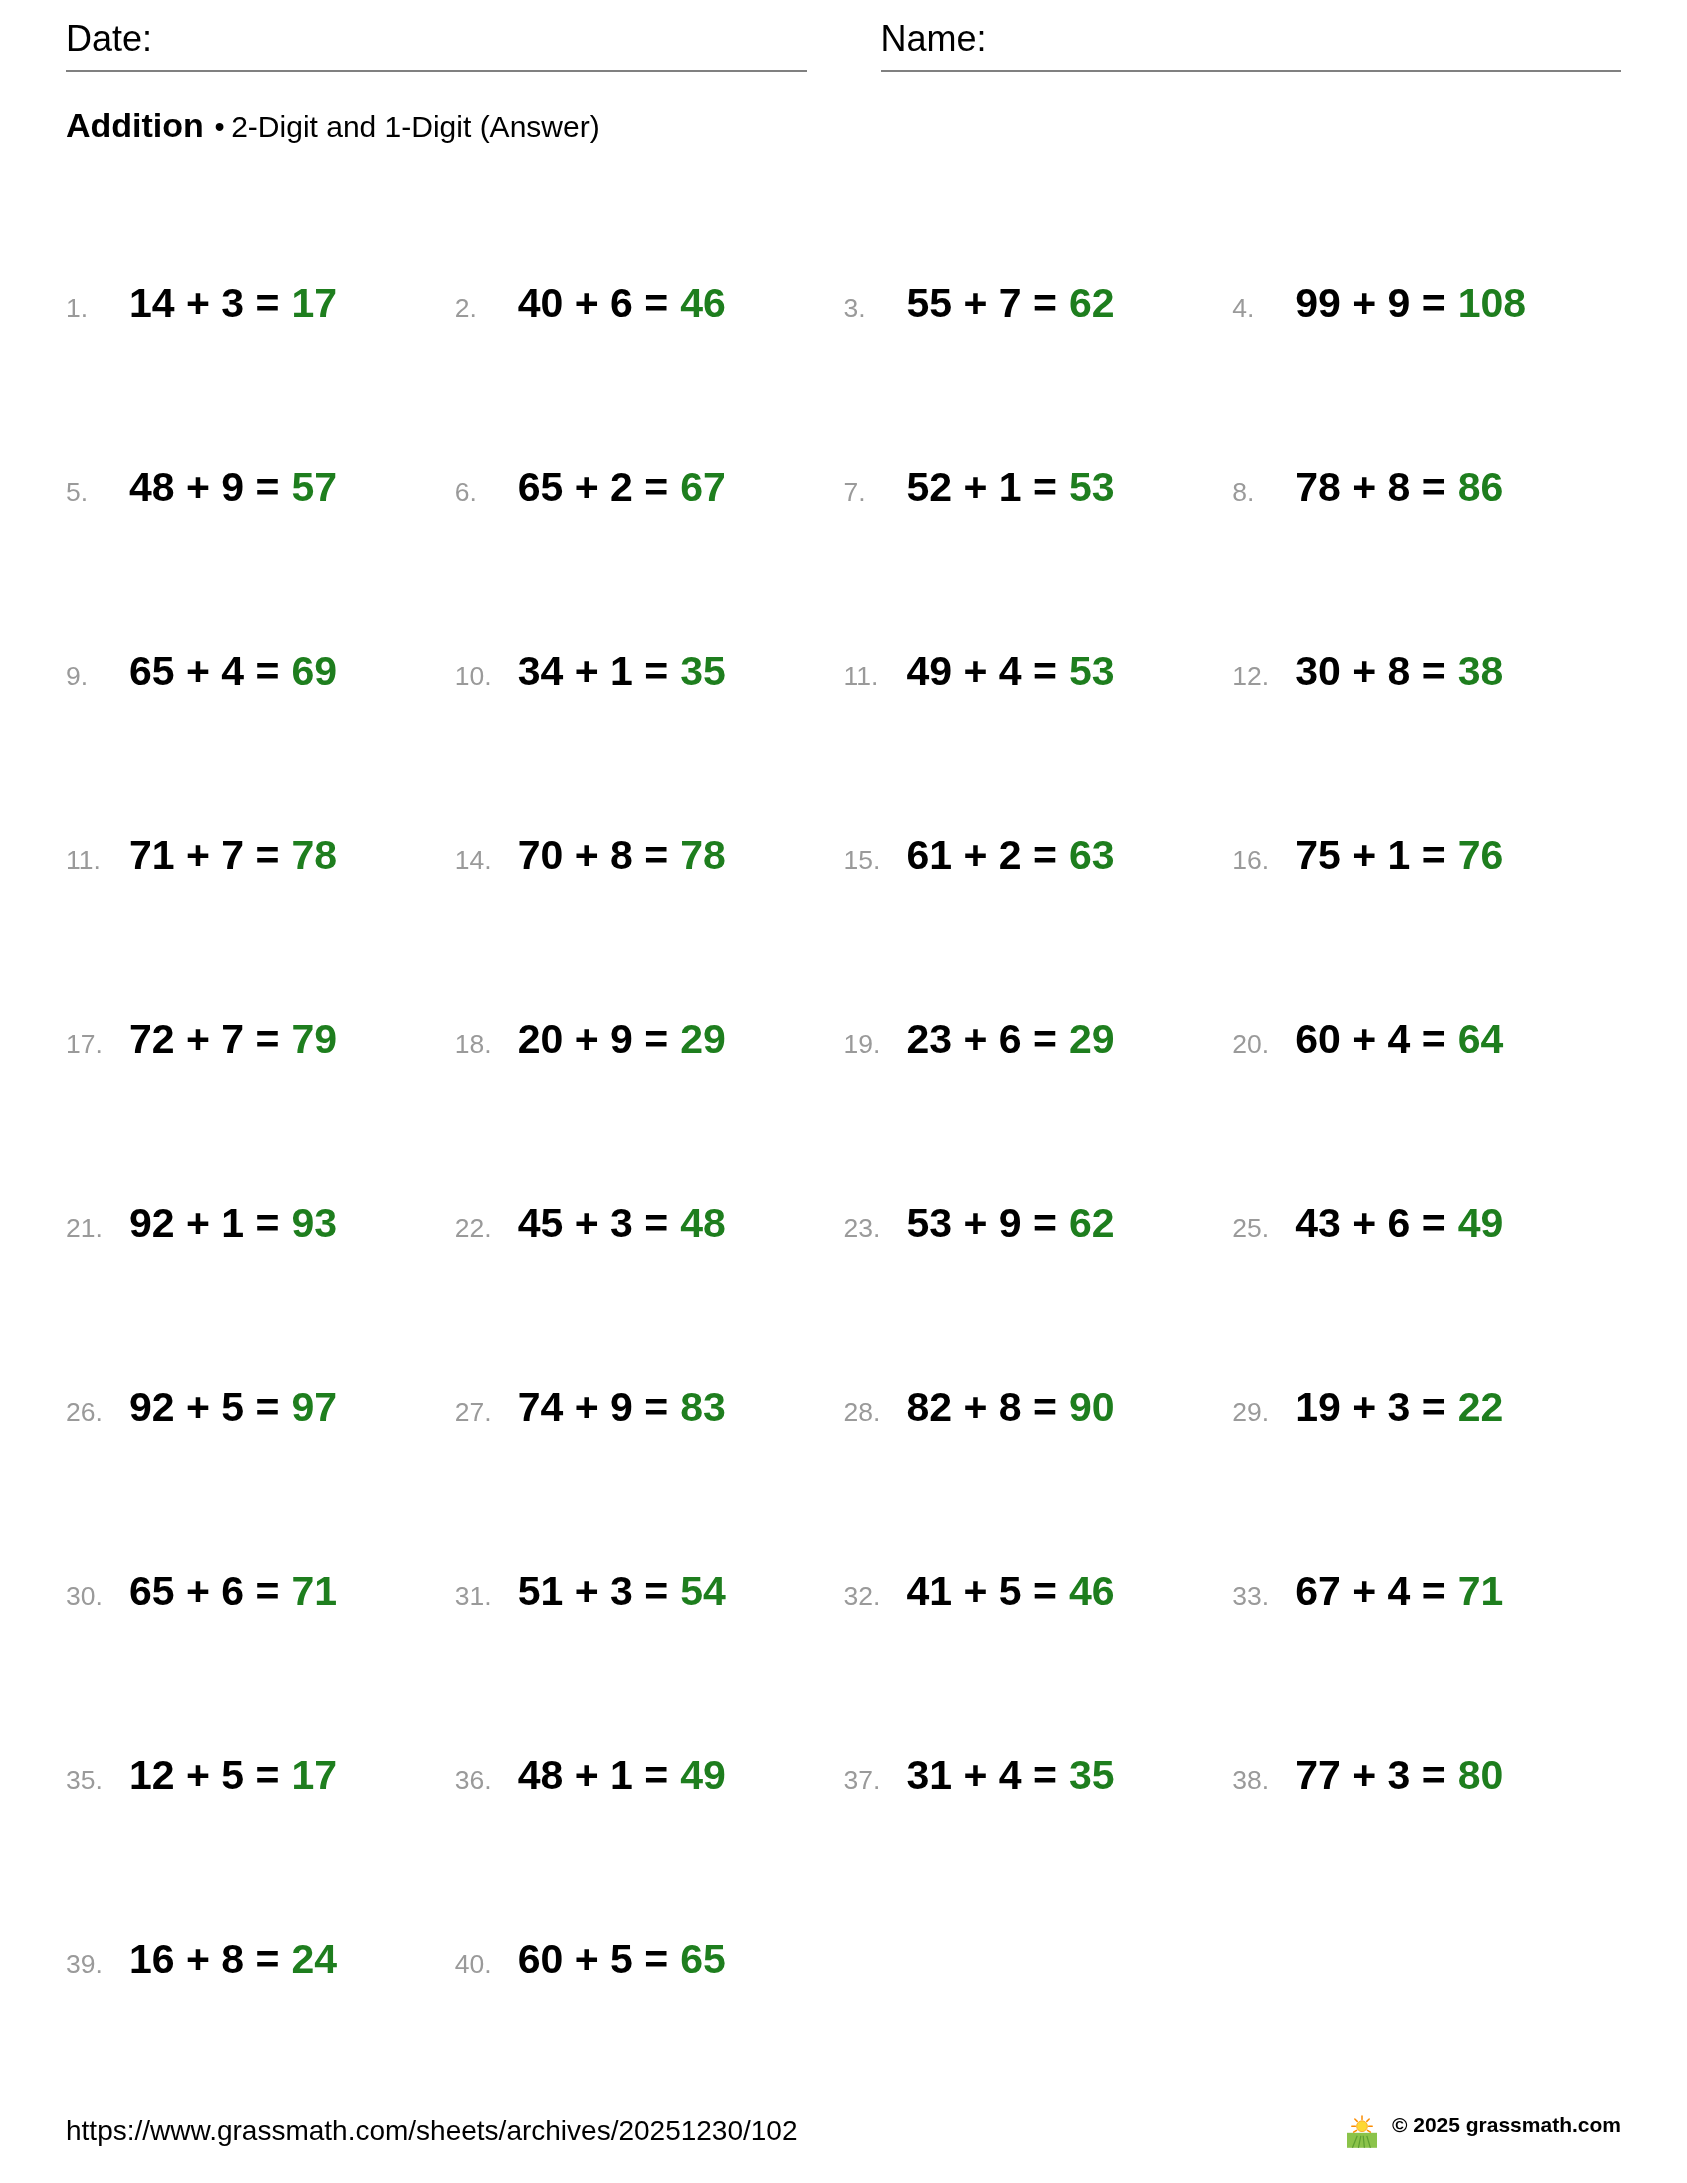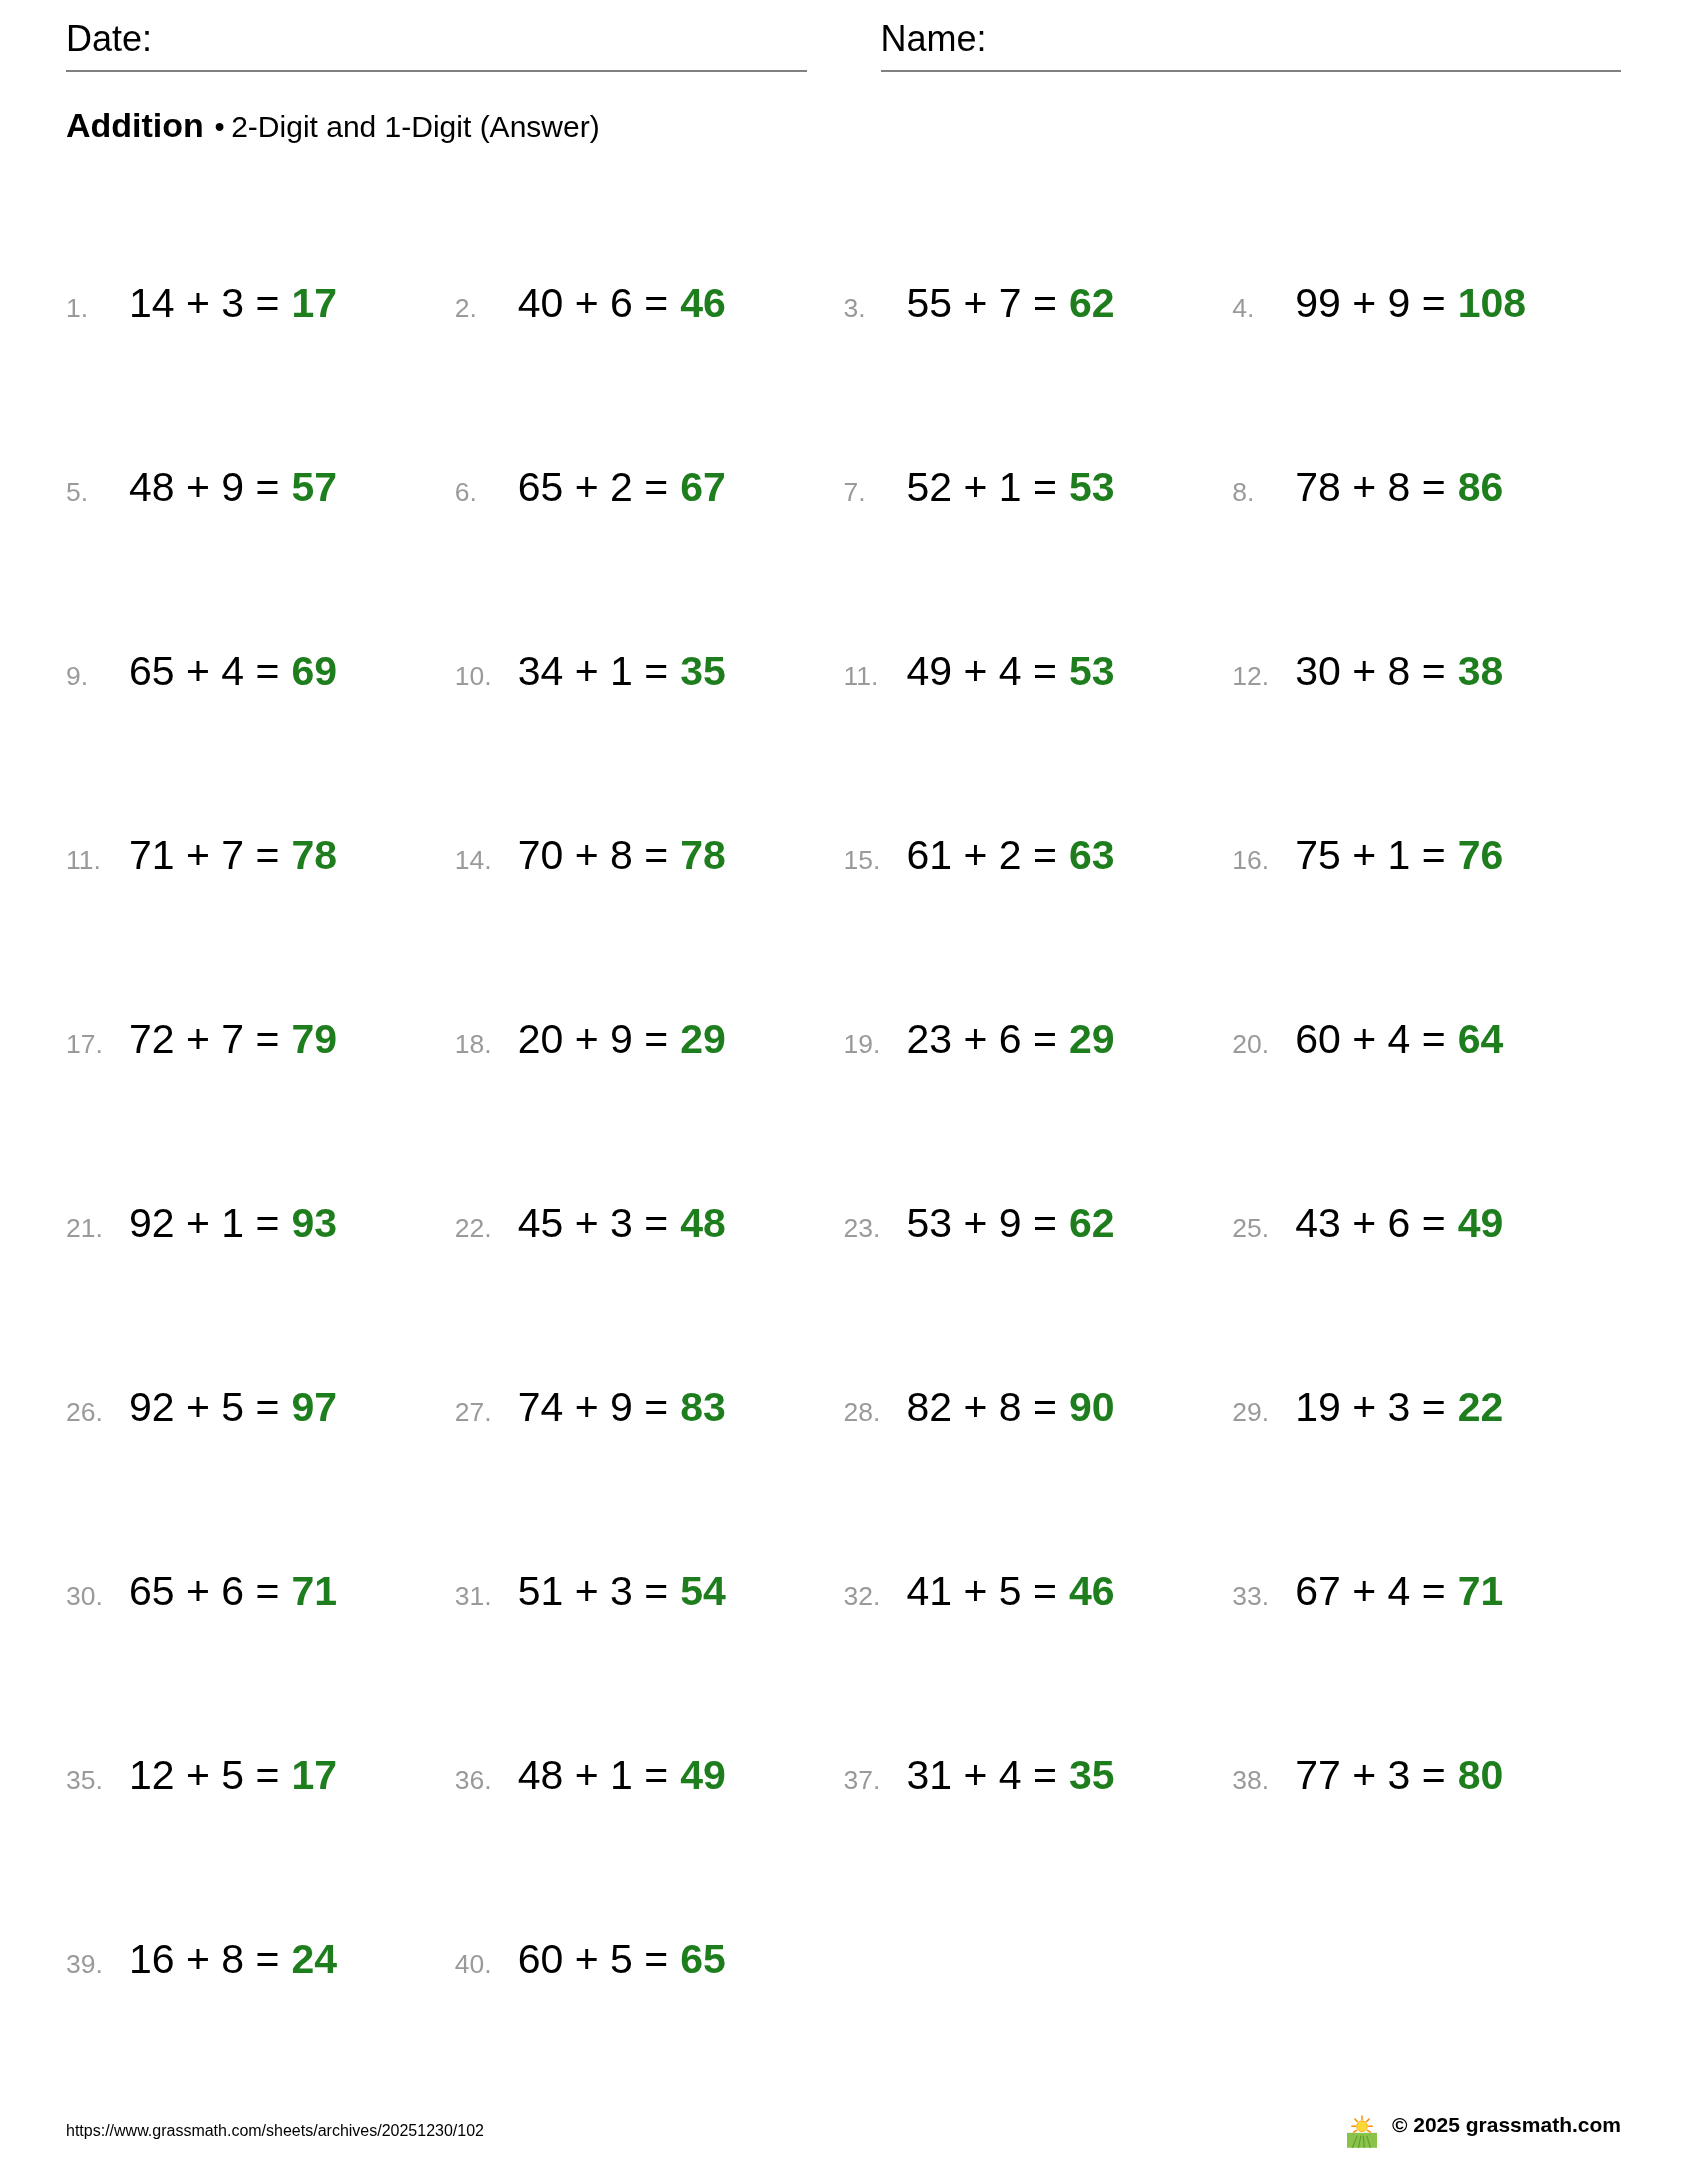--- a/index.html
+++ b/index.html
@@ -64,35 +64,36 @@
     white-space: nowrap;
   }
   .problem .num {
     color: var(--number-gray);
     font-size: 26.5px;
     width: 63px;
     flex-shrink: 0;
   }
   .problem .expr {
     color: var(--text-black);
+    font-weight: bold;
   }
   .problem .ans {
     color: var(--answer-green);
     font-weight: bold;
     margin-left: 12px;
     margin-top: 31px;
   }
   .footer {
     margin-top: auto;
     display: flex;
     justify-content: space-between;
     align-items: center;
   }
   .footer .url {
-    font-size: 16px;
+    font-size: 28px;
     color: var(--text-black);
   }
   .footer .brand {
     display: flex;
     align-items: flex-start;
     gap: 12px;
     font-weight: bold;
   }
   .footer .copyright {
     font-size: 21px;

